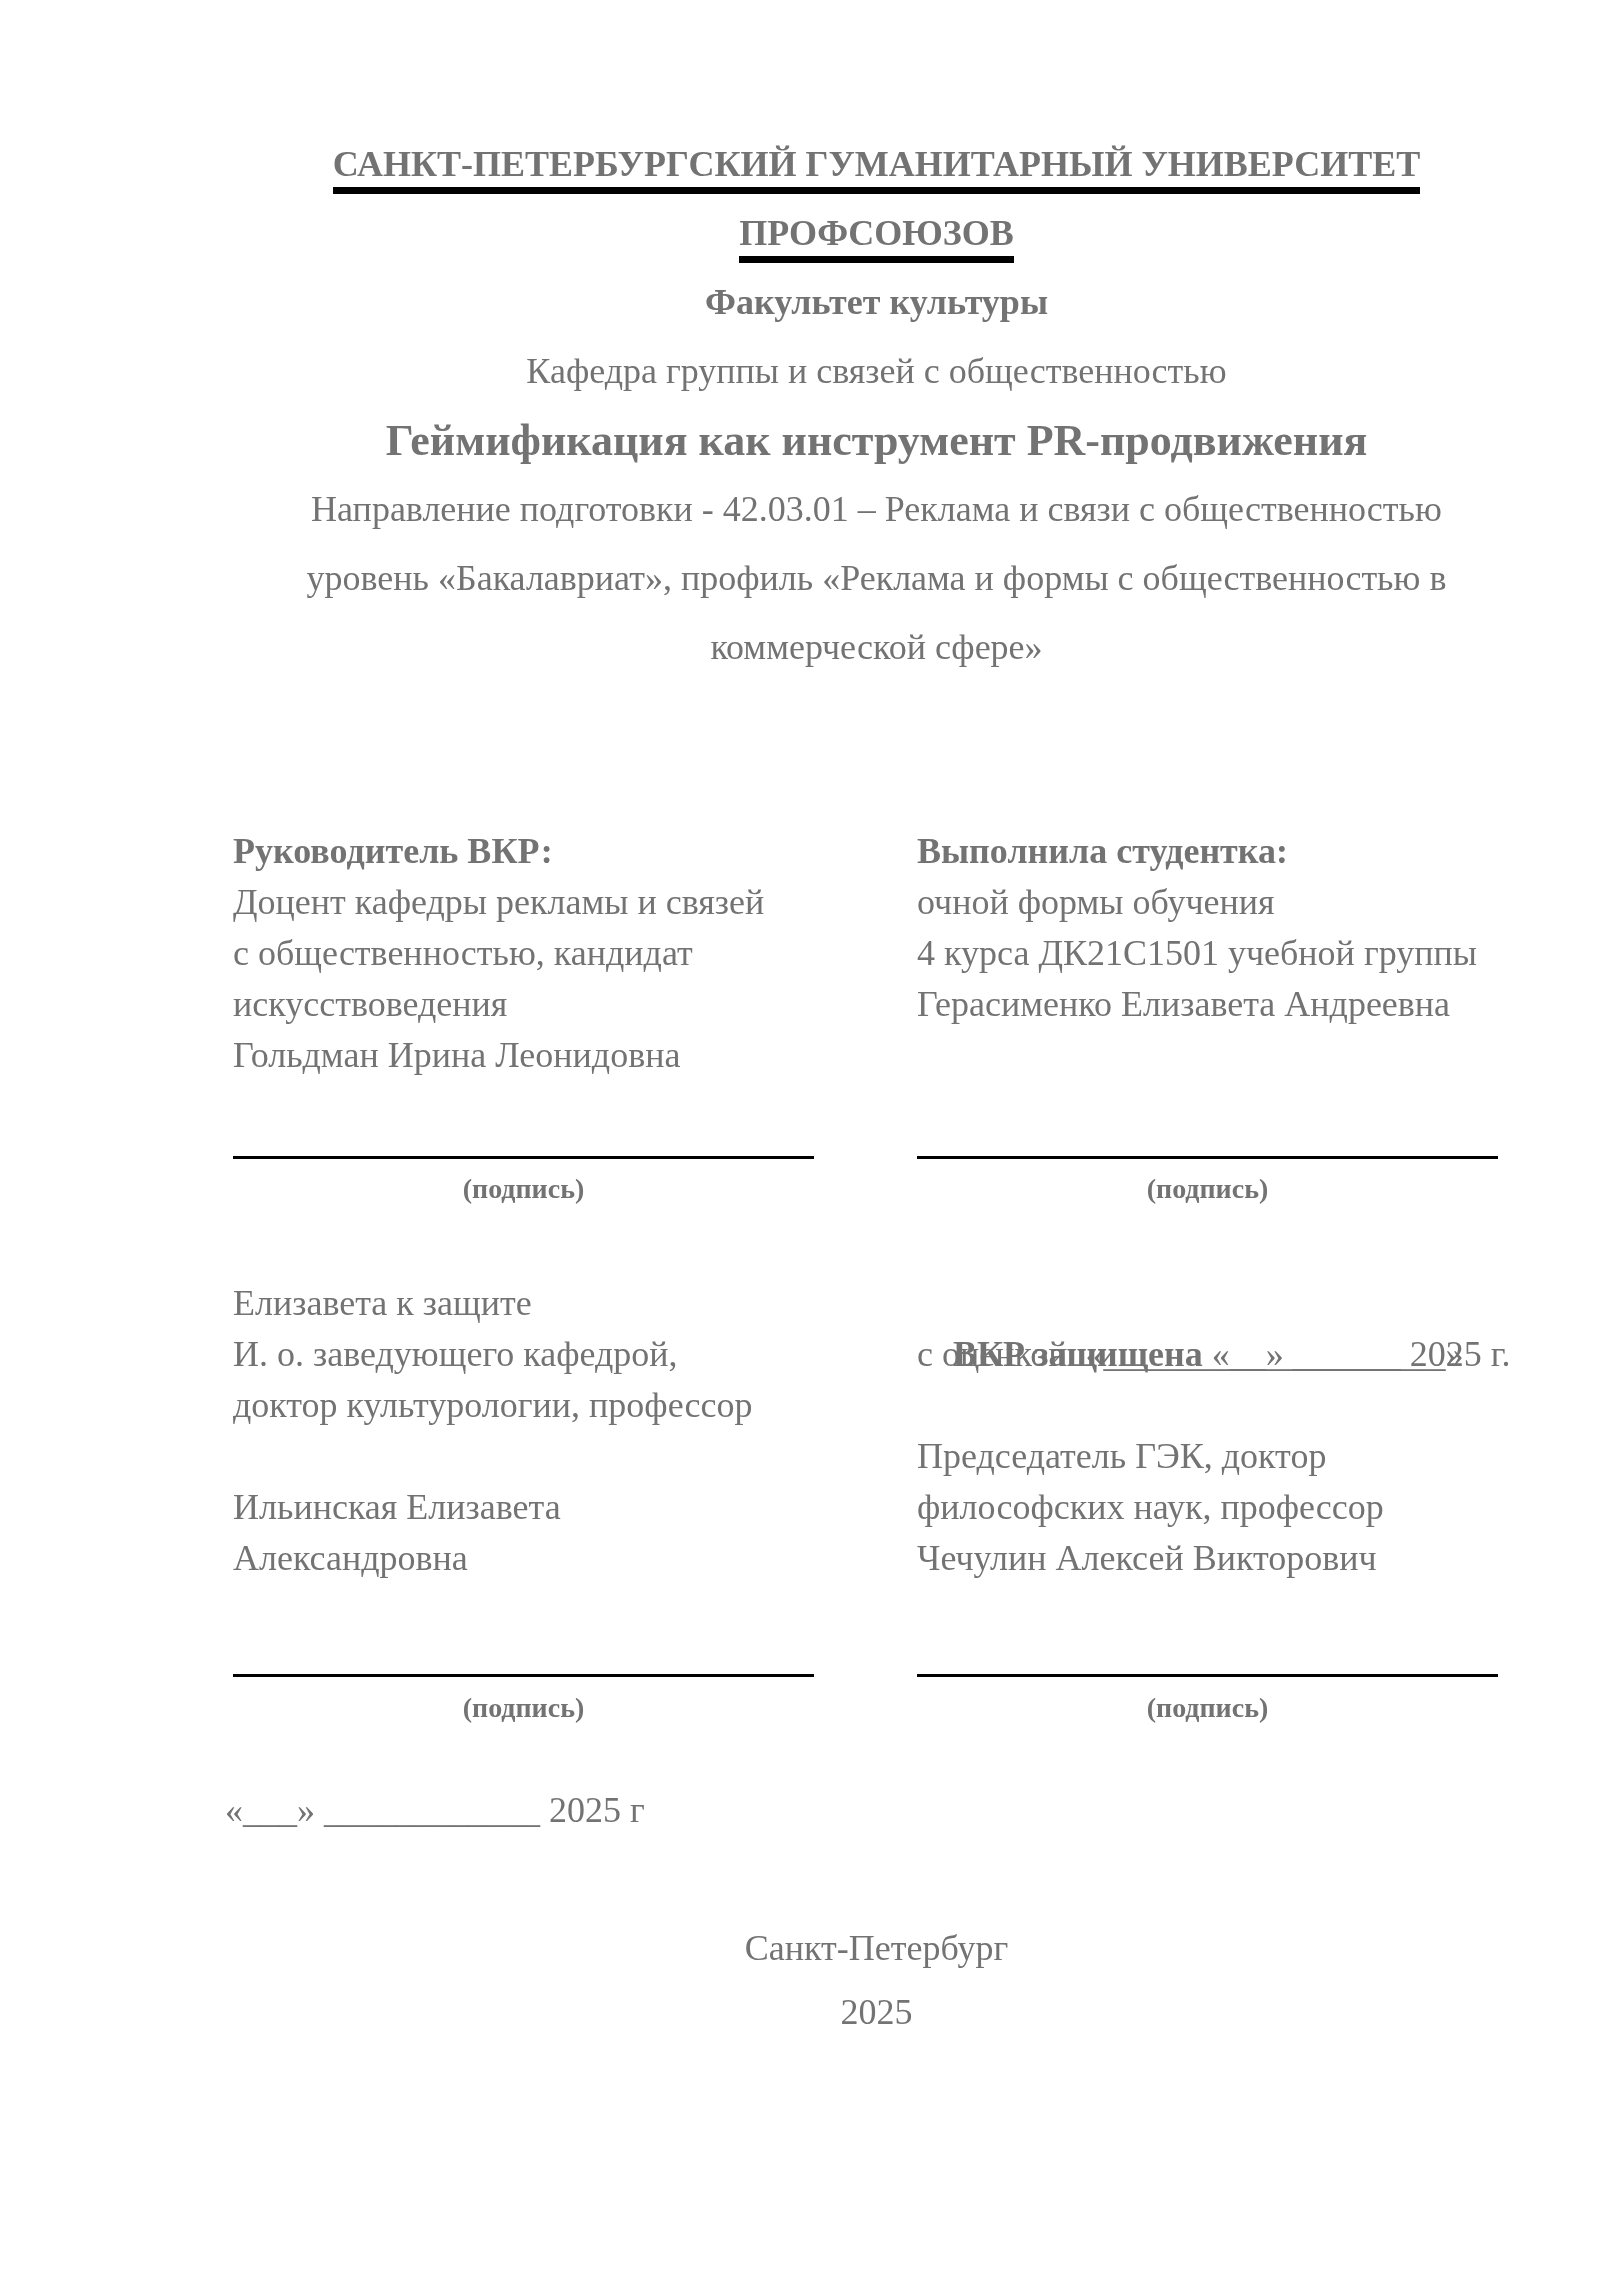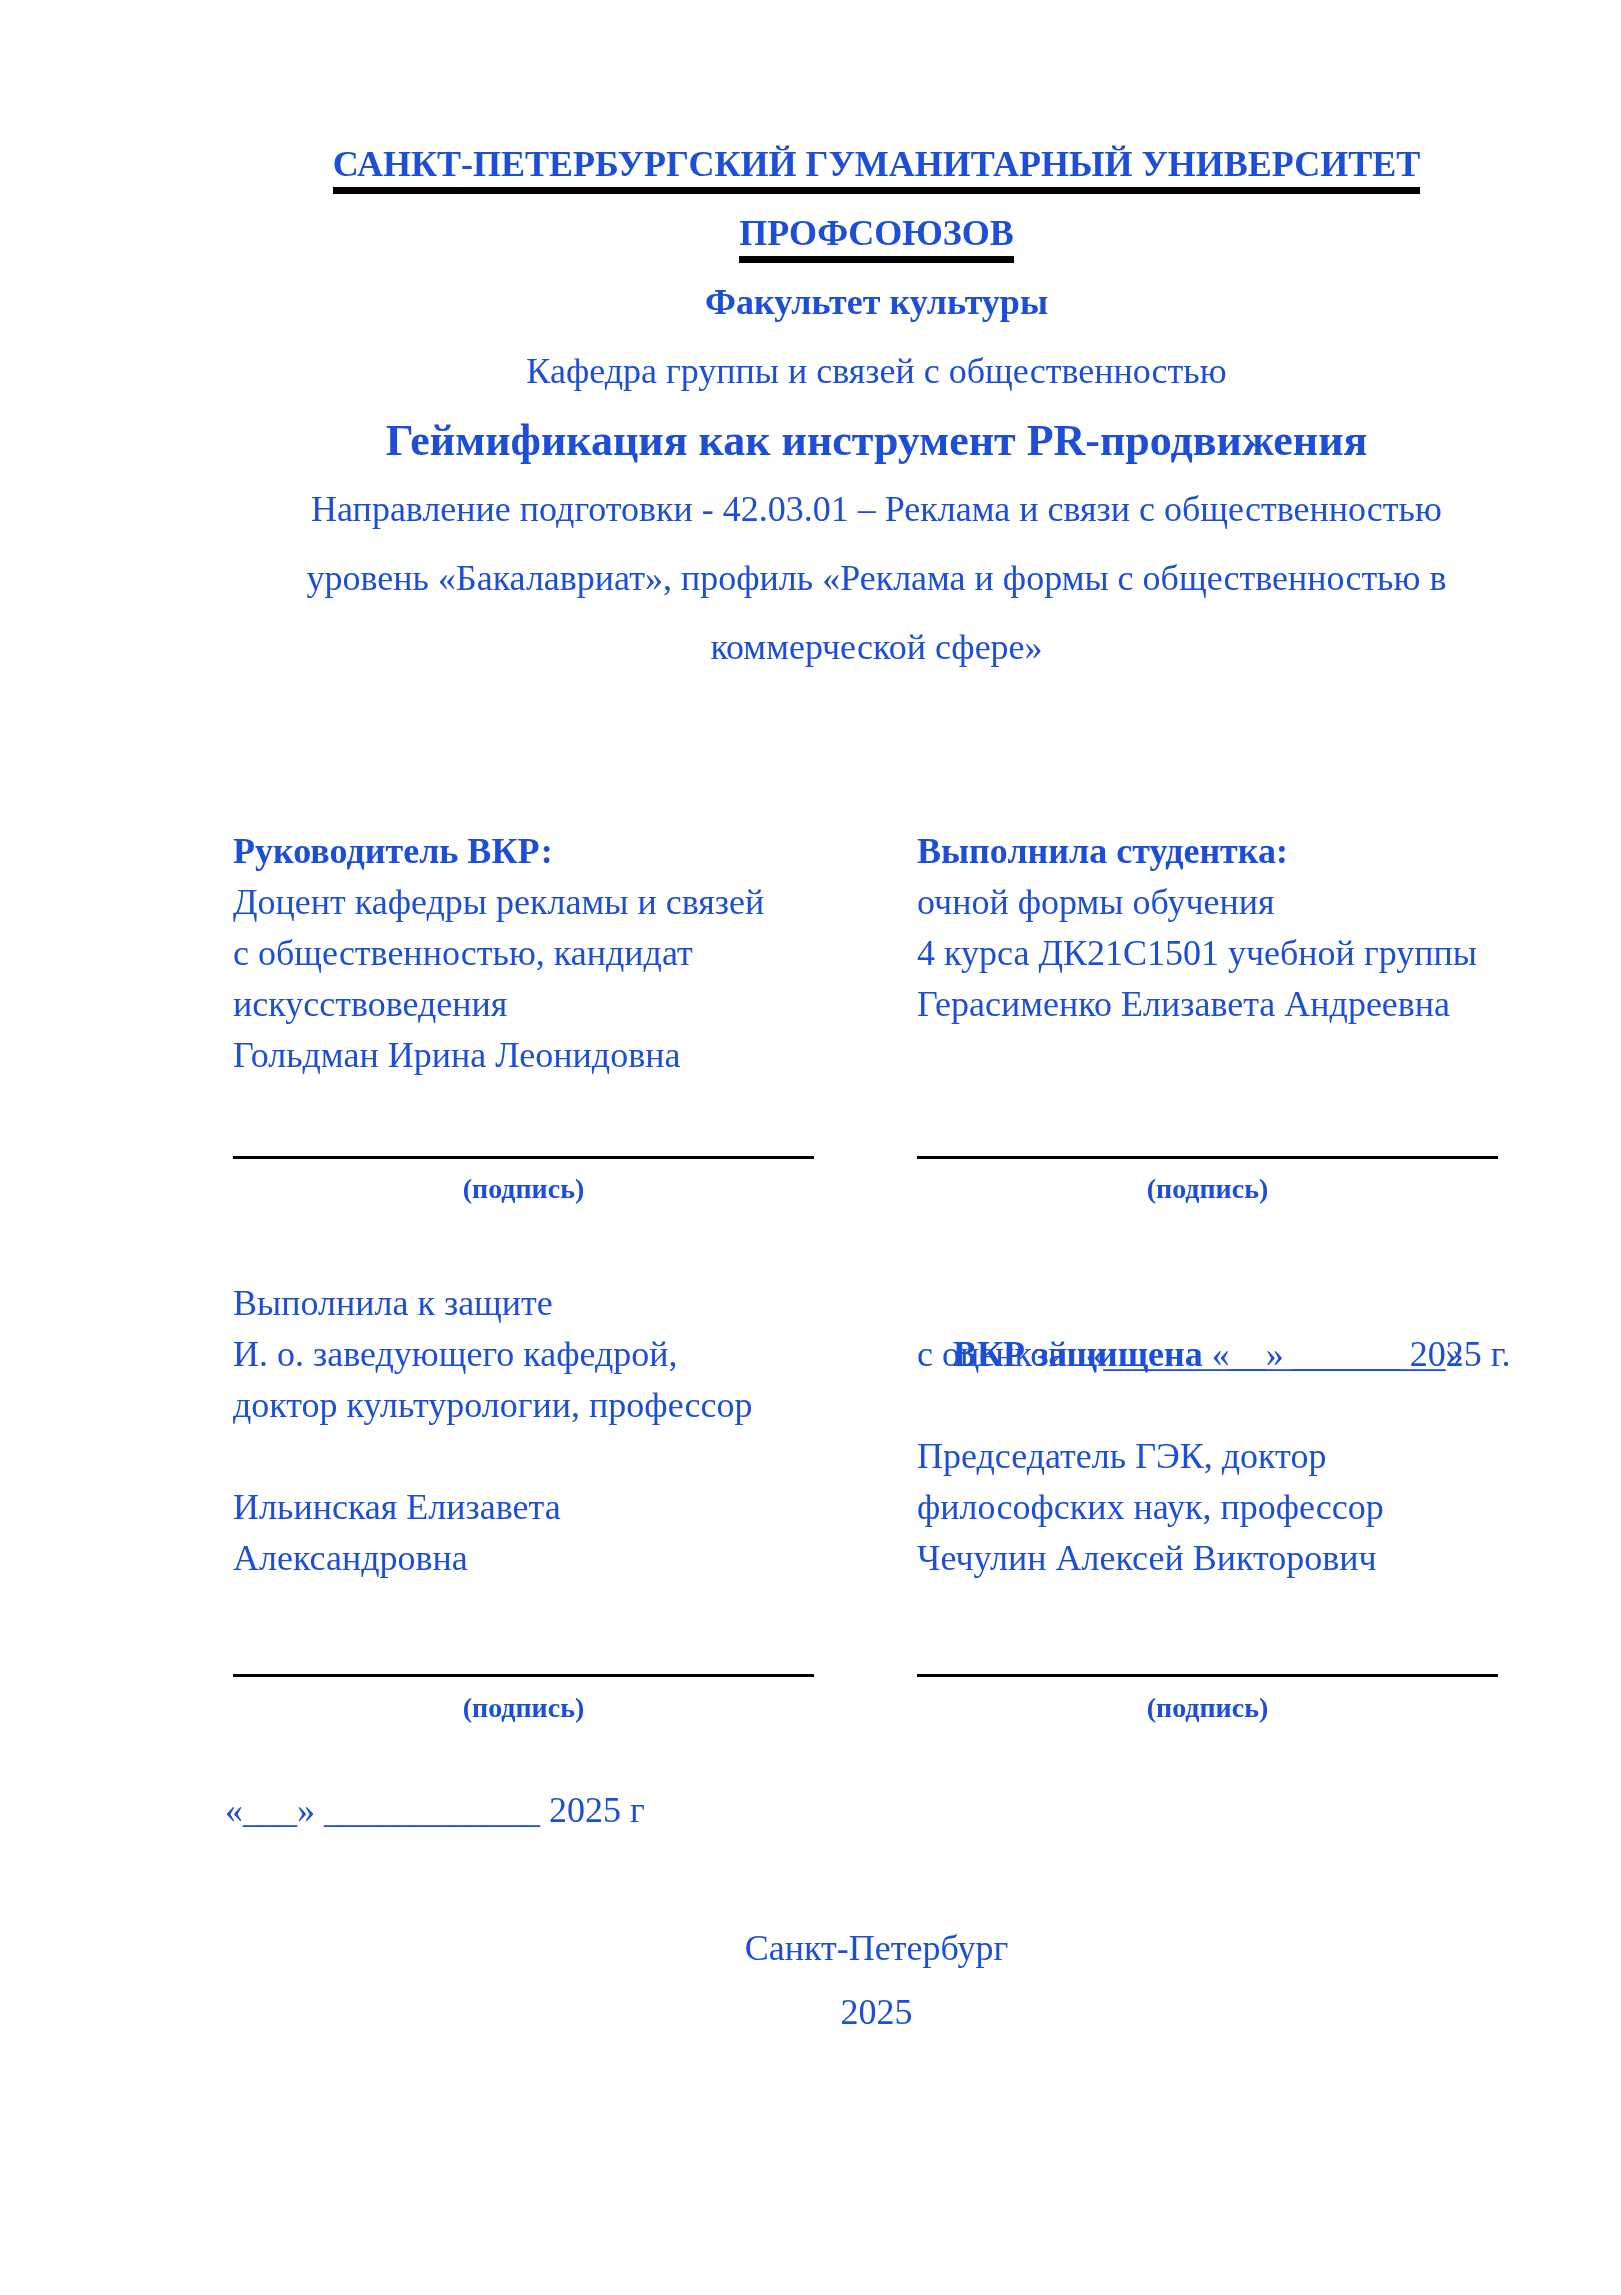--- a/index.html
+++ b/index.html
@@ -2,21 +2,21 @@
 <html style="font-size:12.6px"><head>
 <meta charset="utf-8">
 <style>
   * { margin: 0; padding: 0; box-sizing: border-box; }
   html, body { background: #ffffff; }
   .page {
     position: relative;
     width: 1622px;
     height: 2295px;
     background: #ffffff;
-    color: #1d4ed8;
+    color: #737373;
     font-family: "Liberation Serif", "DejaVu Serif", serif;
     overflow: hidden;
   }
   .abs { position: absolute; }
   .b { font-weight: 700; }
 
   
   .header-block {
     left: 233px; top: 130px; width: 1287px;
     text-align: center;
@@ -89,21 +89,21 @@
     <div>4 курса ДК21С1501 учебной группы</div>
     <div>Герасименко Елизавета Андреевна</div>
   </div>
 
   <div class="abs rule" style="left:233px; top:1156px; width:581px;"></div>
   <div class="abs rule" style="left:917px; top:1156px; width:581px;"></div>
   <div class="abs sig-caption" style="left:233px; top:1163px;">(подпись)</div>
   <div class="abs sig-caption" style="left:917px; top:1163px;">(подпись)</div>
 
   <div class="abs col col-left" style="top:1278px;">
-    <div>Выполнила к защите</div>
+    <div>Елизавета к защите</div>
     <div>И. о. заведующего кафедрой,</div>
     <div>доктор культурологии, профессор</div>
   </div>
   <div class="abs col col-left" style="top:1482px;">
     <div>Ильинская Елизавета</div>
     <div>Александровна</div>
   </div>
 
   <div class="abs col col-right pre" style="top:1278px;">
     <span class="b">ВКР защищена</span><span> «__» ______ 2025 г.</span>

